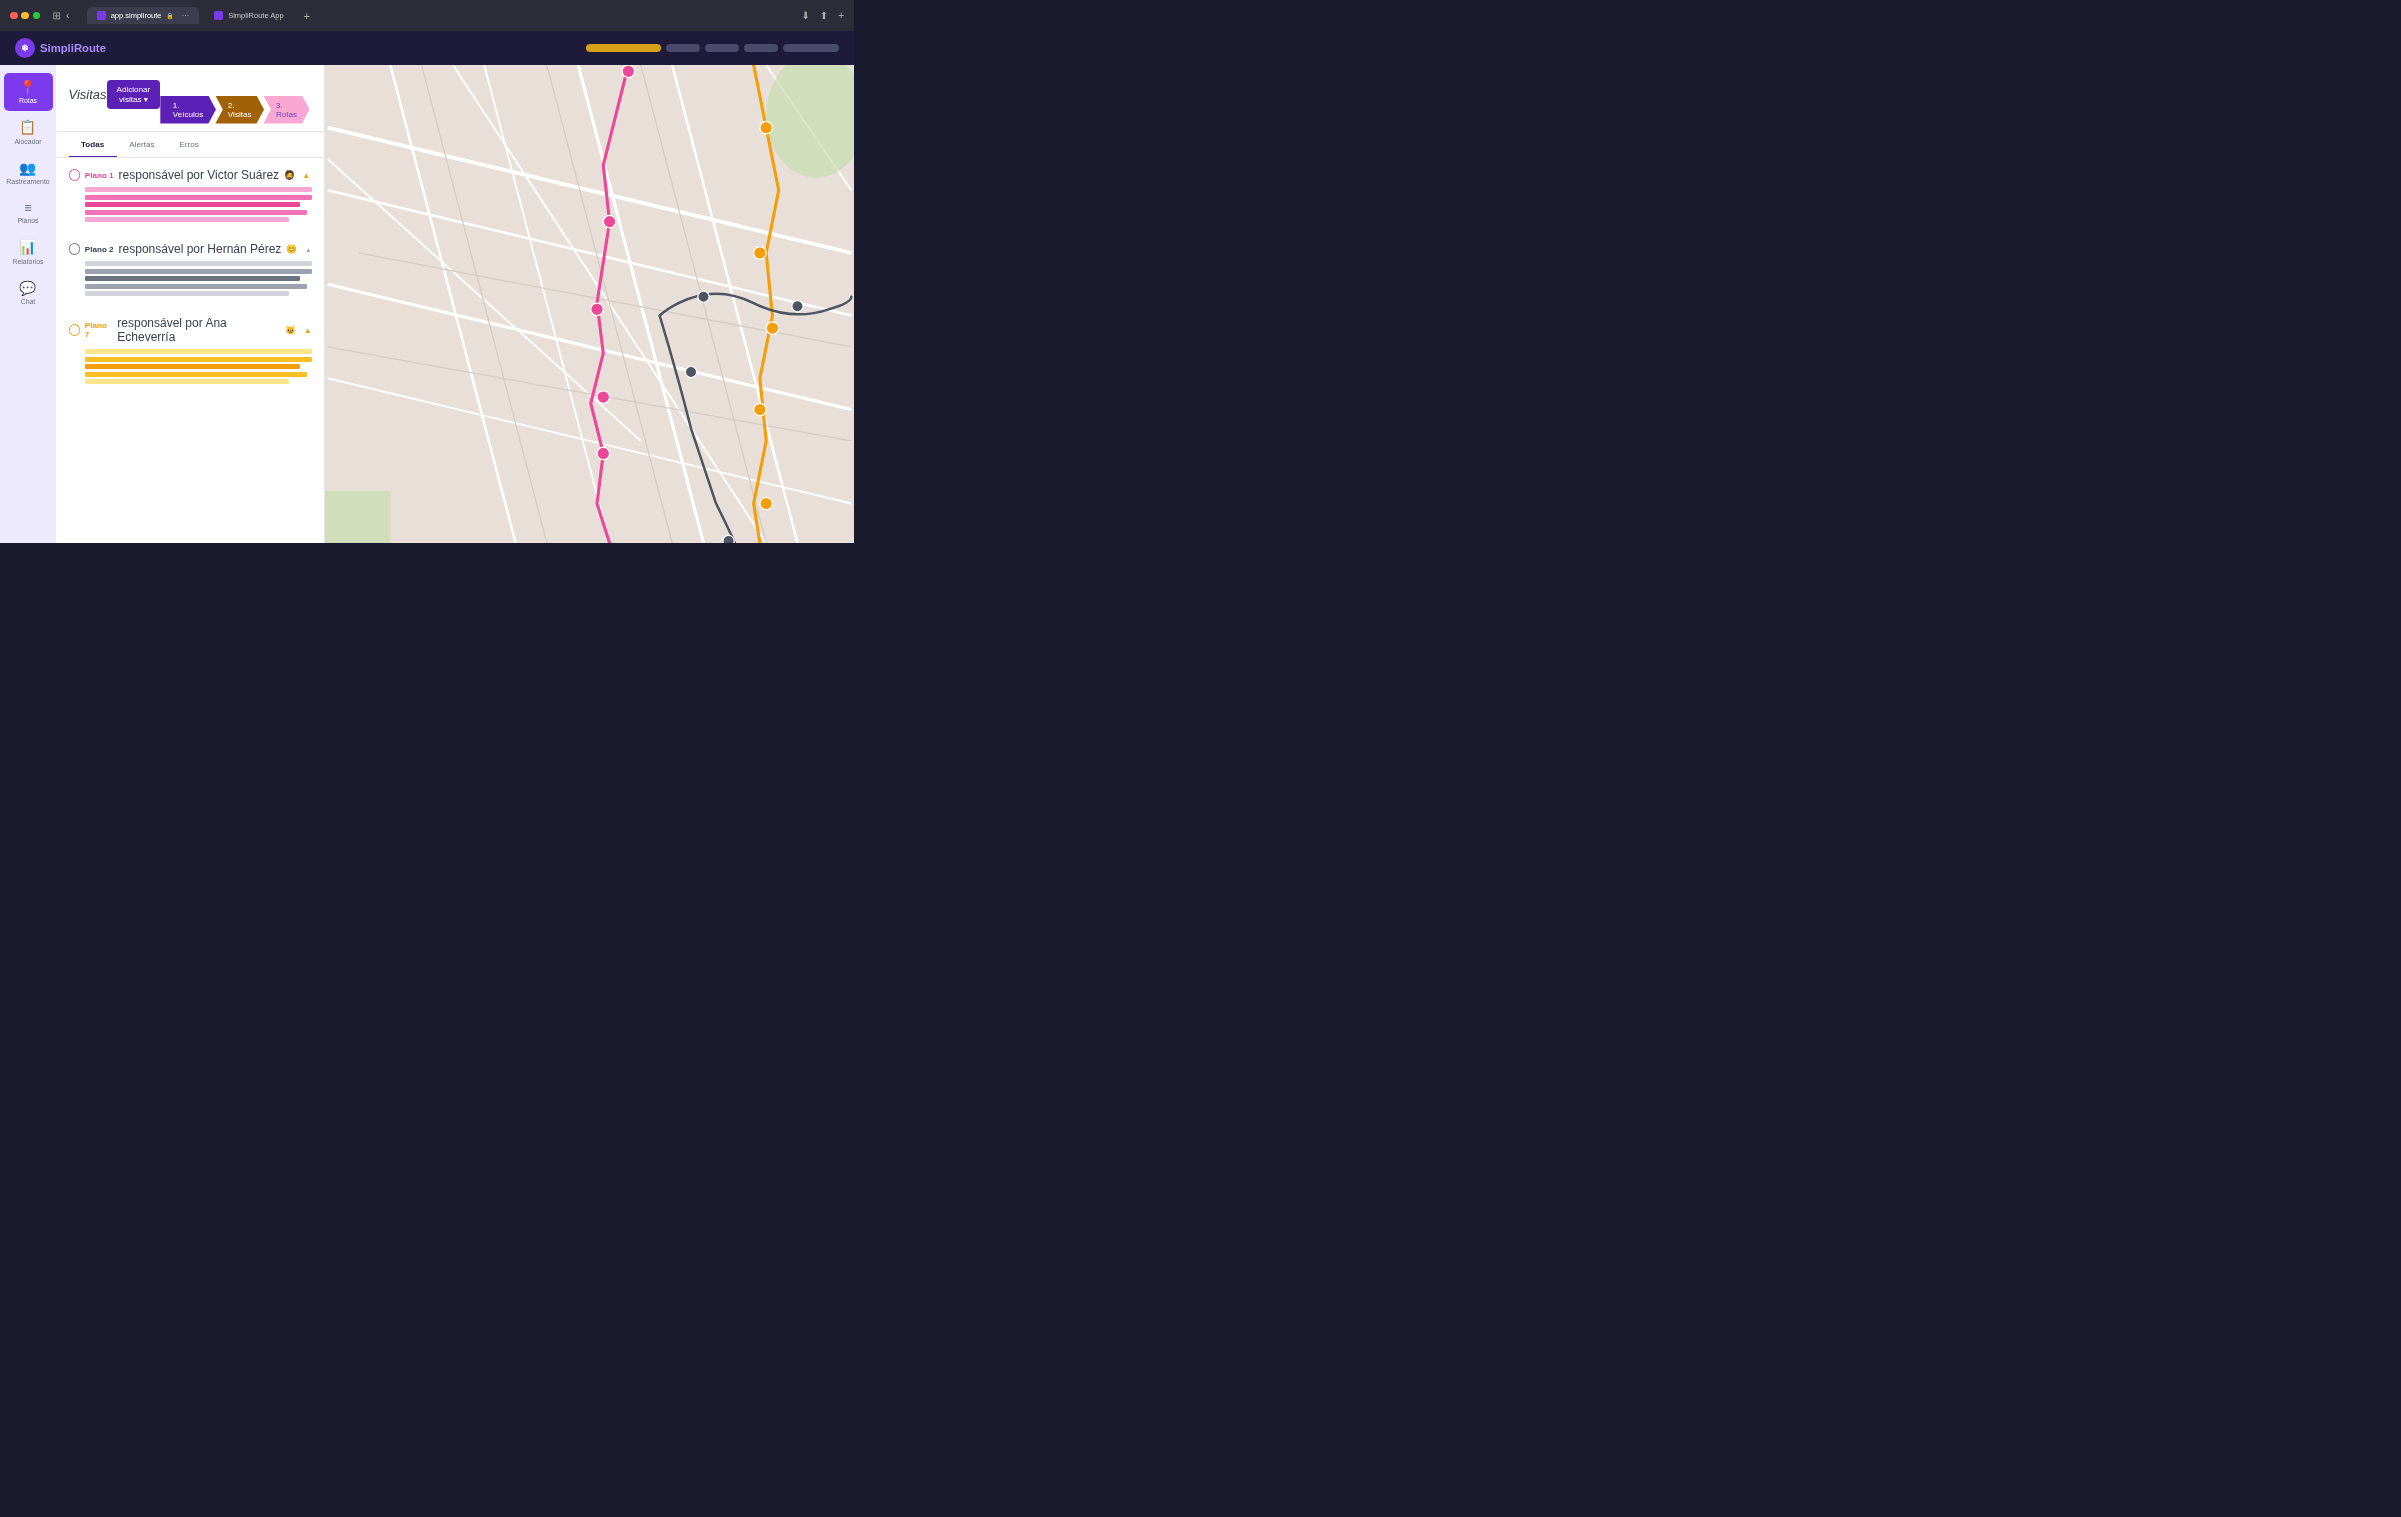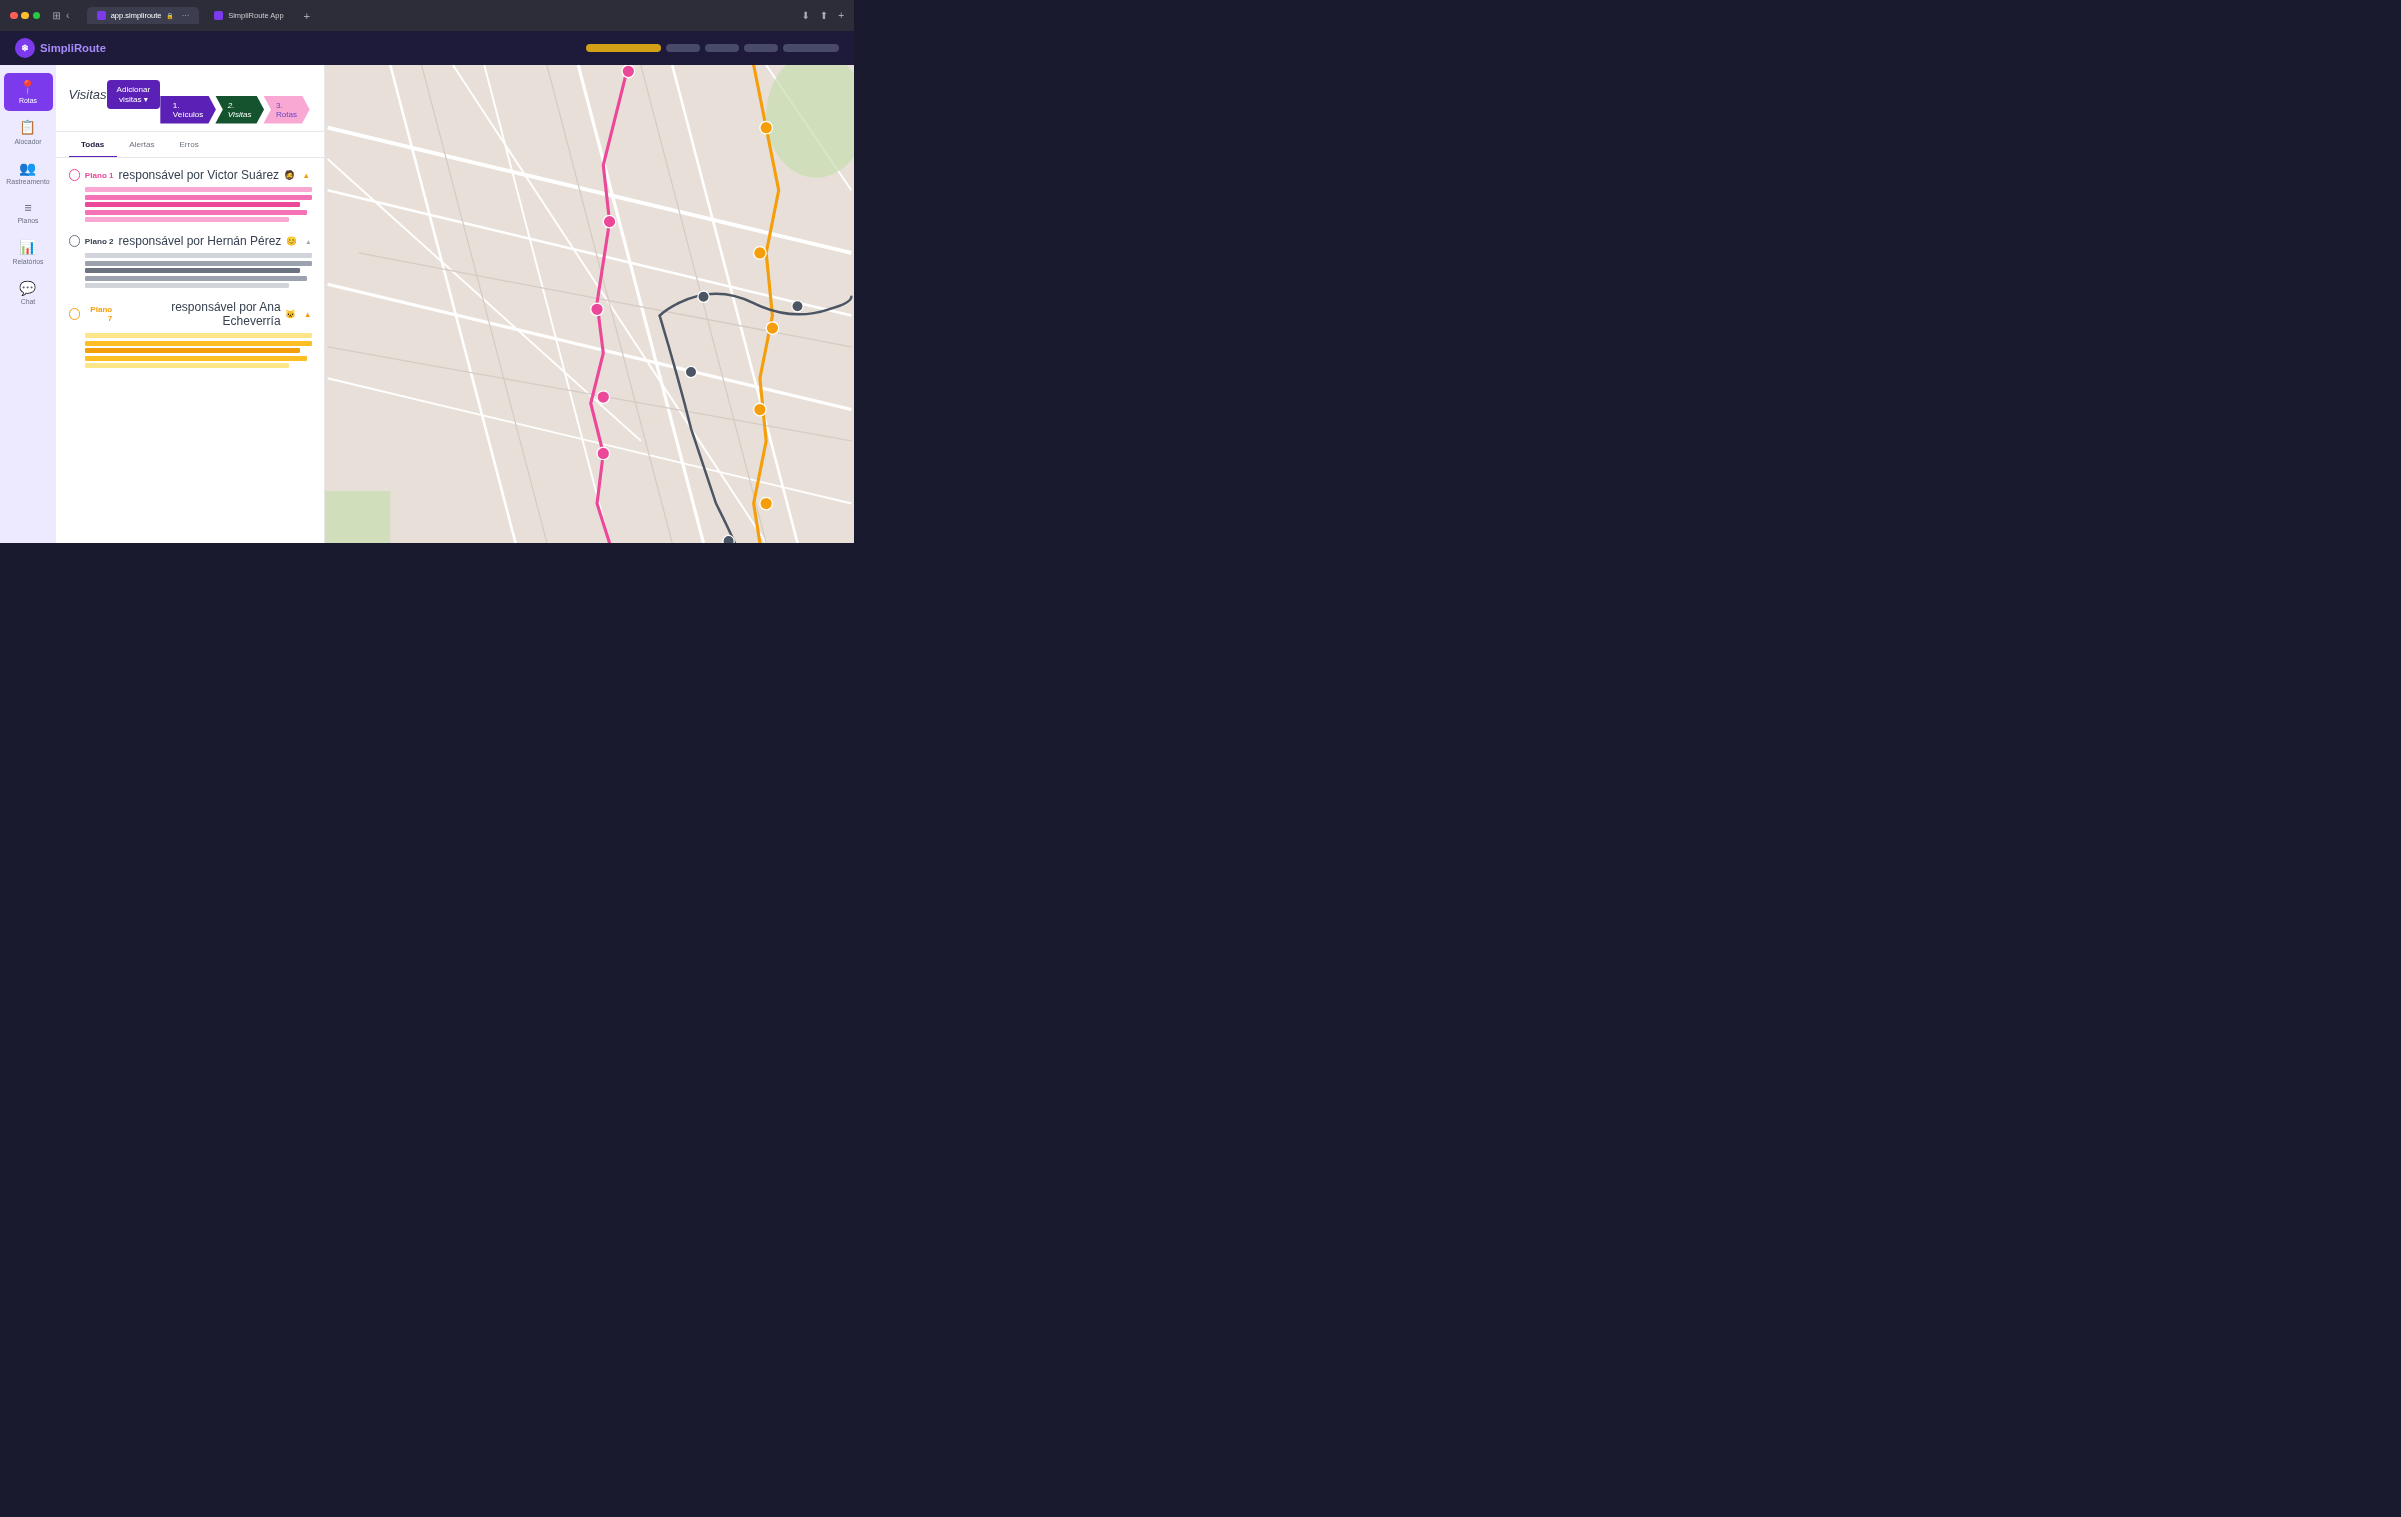--- a/index.html
+++ b/index.html
@@ -147,21 +147,21 @@
       align-items: center;
       padding: 5px 12.5px;
       font-size: 8.1px;
       font-weight: 500;
       clip-path: polygon(0 0, calc(100% - 7.5px) 0, 100% 50%, calc(100% - 7.5px) 100%, 0 100%, 7.5px 50%);
       margin-right: -0.6px;
       margin-top: 23px;
     }
     .step:first-child { clip-path: polygon(0 0, calc(100% - 7.5px) 0, 100% 50%, calc(100% - 7.5px) 100%, 0 100%); }
     .step-active-1 { background: #5b21b6; color: white; }
-    .step-active-2 { background: #14532d; color: white; font-style: italic; }
+    .step-active-2 { background: #a16207; color: white; }
     .step-inactive { background: #f9a8d4; color: #6b46c1; }
 
     
     .tabs {
       display: flex;
       padding: 0 12.5px;
       border-bottom: 0.6px solid #e5e7eb;
     }
     .tab {
       padding: 7.5px 12.5px;
@@ -171,21 +171,21 @@
       border-bottom: 1.3px solid transparent;
       font-weight: 400;
     }
     .tab.active {
       color: #1e1b3a;
       border-bottom: 1.3px solid #5b21b6;
       font-weight: 600;
     }
 
     
-    .plans-list { flex: 1; overflow-y: auto; padding: 10px 12.5px; display: flex; flex-direction: column; gap: 12px; text-align: right; }
+    .plans-list { flex: 1; overflow-y: auto; padding: 10px 12.5px; display: flex; flex-direction: column; gap: 20px; }
 
     .plan-item { display: flex; flex-direction: column; gap: 5px; }
     .plan-header { display: flex; align-items: center; gap: 5px; }
     .plan-circle {
       width: 11.3px; height: 11.3px; border-radius: 50%; border: 1.3px solid;
       flex-shrink: 0;
     }
     .plan-circle-pink { border-color: #ec4899; }
     .plan-circle-blue { border-color: #6b7280; }
     .plan-circle-yellow { border-color: #f59e0b; }

